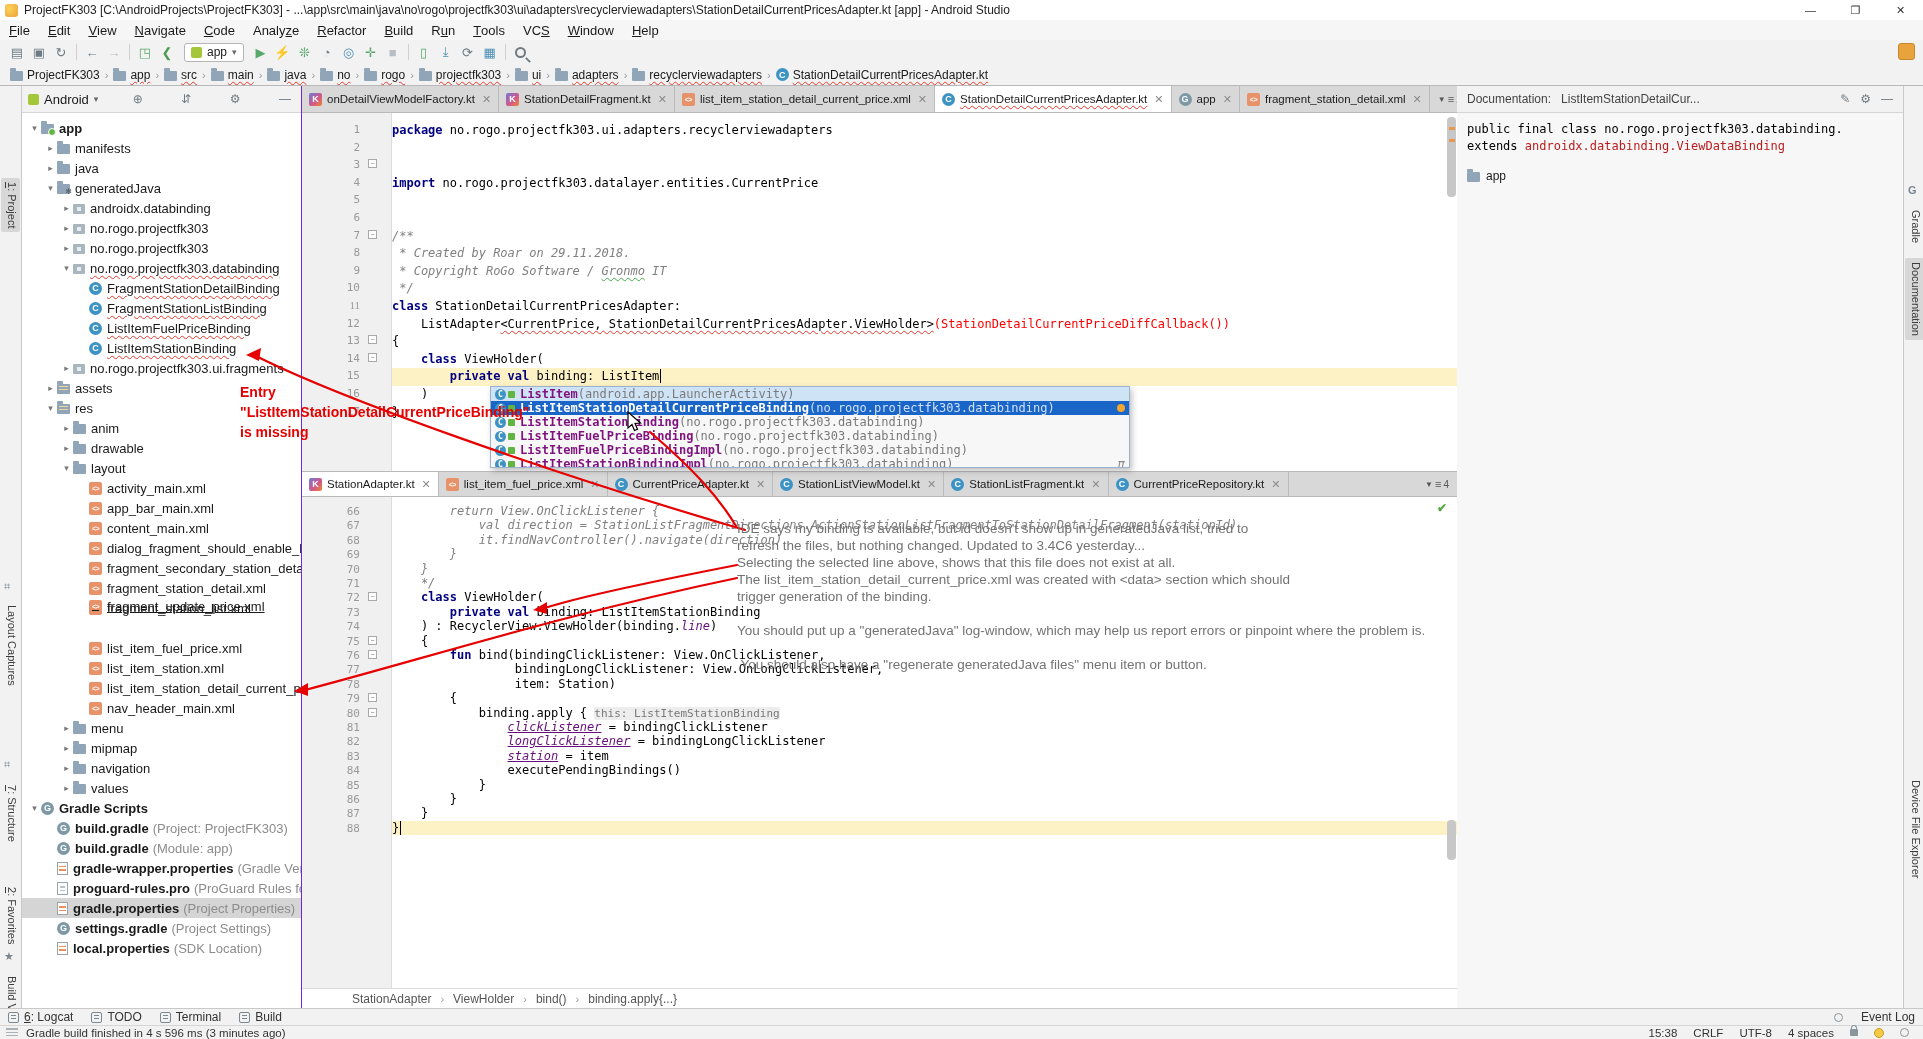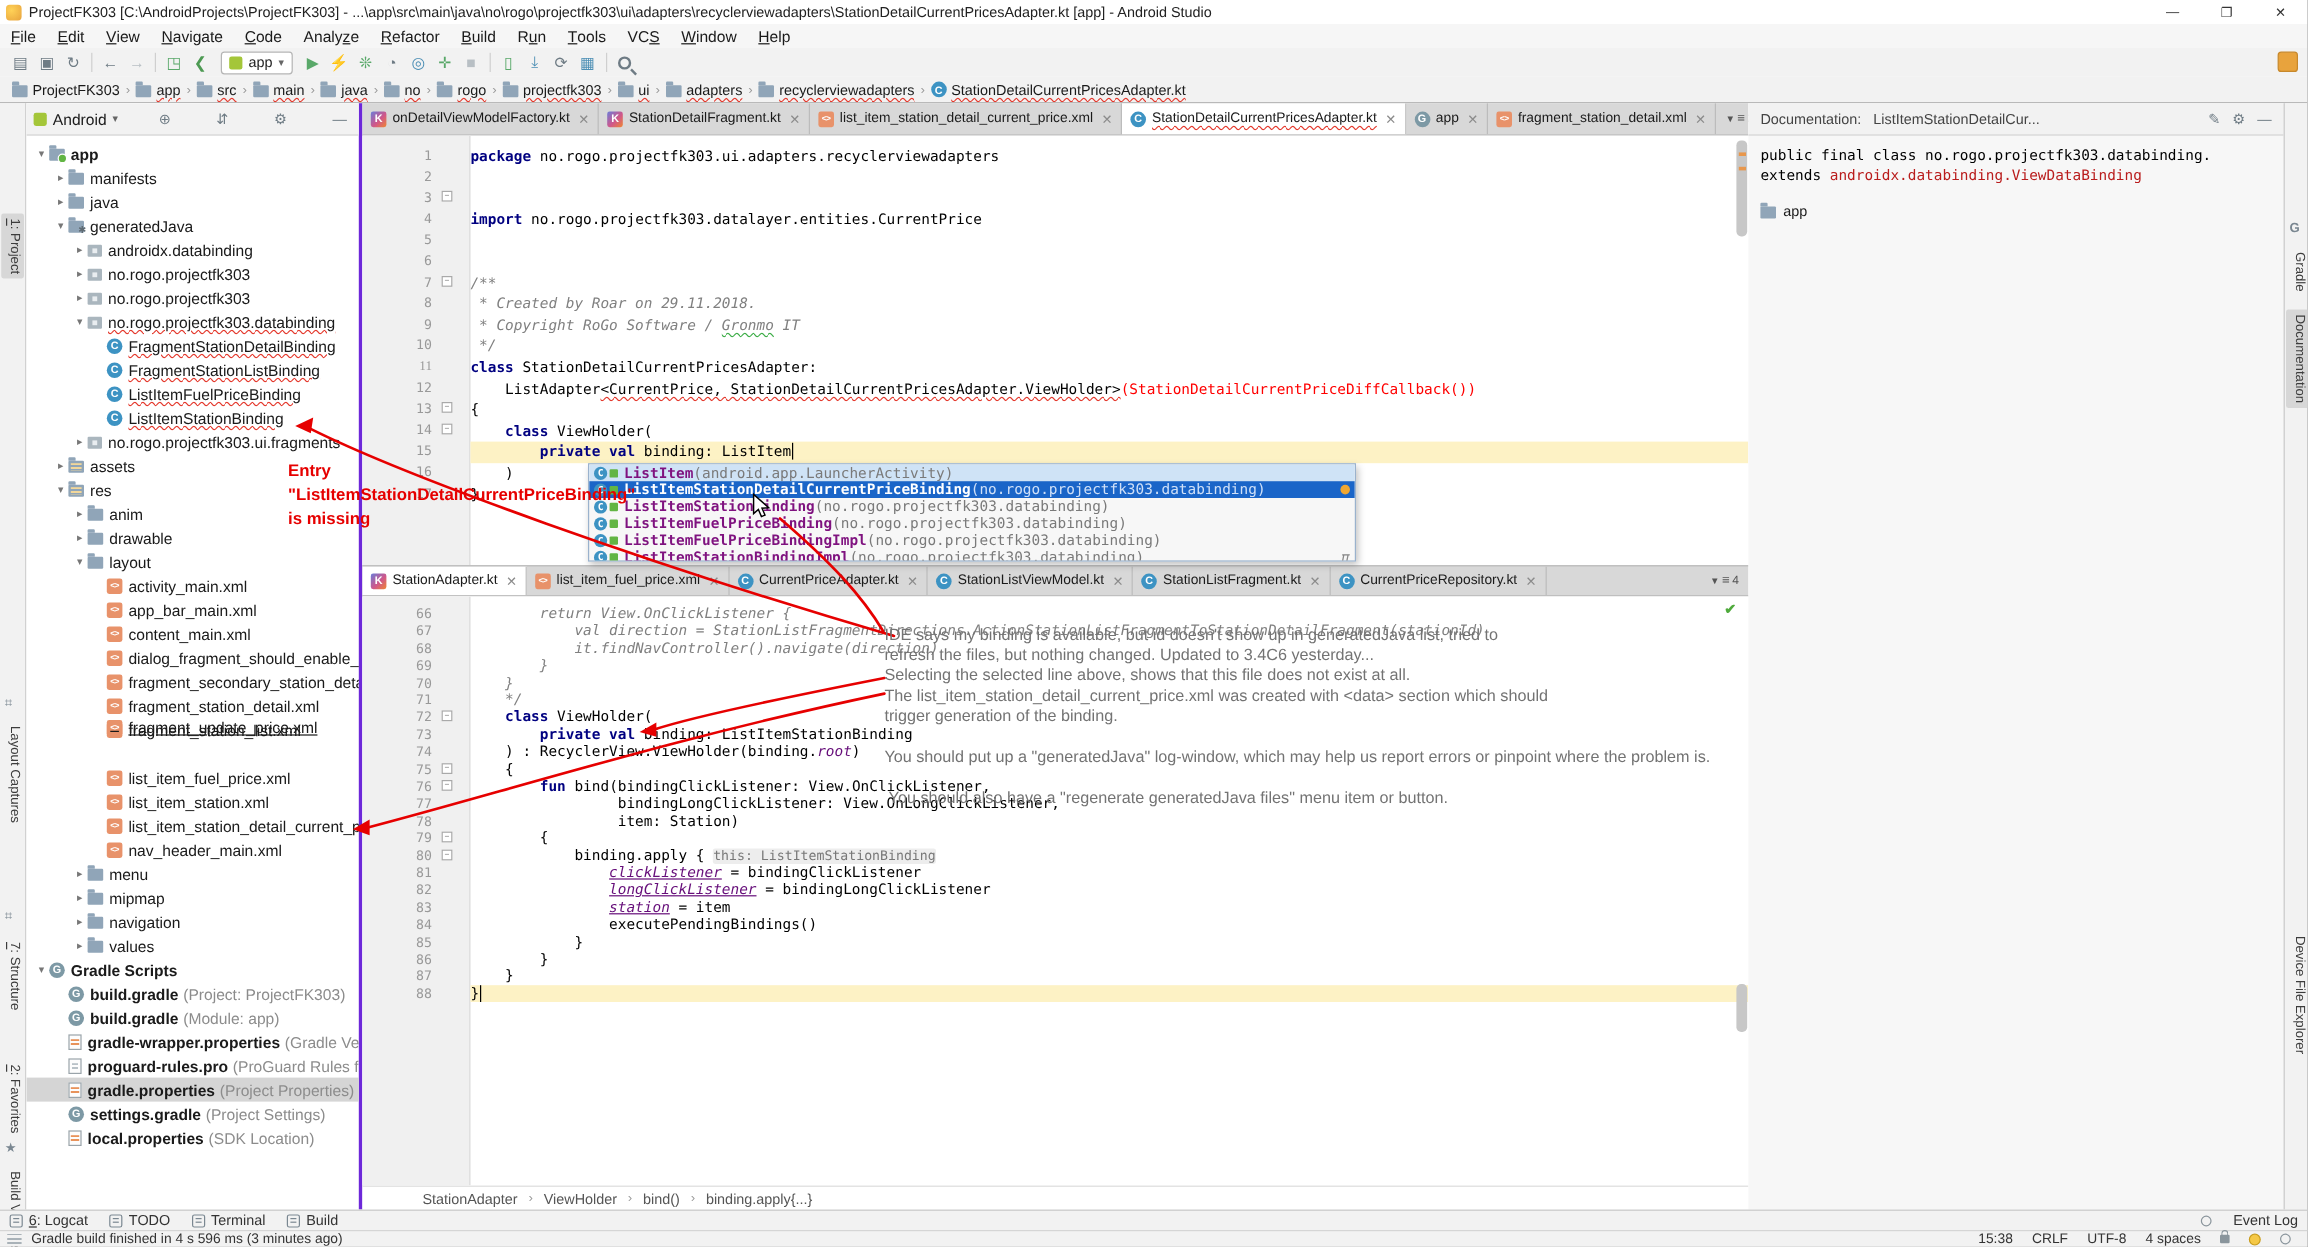--- a/index.html
+++ b/index.html
@@ -57,21 +57,21 @@
 
   
   #left-stripe { left:0; top:86px; width:22px; height:922px; background:#f2f2f2; border-right:1px solid #c9c9c9; }
   #right-stripe { left:1903px; top:86px; width:20px; height:922px; background:#f2f2f2; border-left:1px solid #c9c9c9; }
   .stripe-item { position:absolute; left:1px; width:19px; writing-mode:vertical-rl; font-size:11px; color:#3c3c3c; padding:4px 2px; border-radius:2px; white-space:nowrap; }
   .stripe-item.active { background:#d7d7d7; }
   .stripe-item u { text-decoration:underline; }
   .stripe-ic { position:absolute; left:4px; font-size:11px; color:#7a8791; }
 
   
-  #project-panel { left:22px; top:86px; width:280px; height:922px; background:#fff; border-right:3px solid #6d28d9; overflow:hidden; }
+  #project-panel { left:22px; top:86px; width:280px; height:922px; background:#fff; border-right:1px solid #6d28d9; overflow:hidden; }
   #pp-header { height:27px; background:#f2f2f2; border-bottom:1px solid #d5d5d5; display:flex; align-items:center; padding:0 6px; font-size:13px; color:#1a1a1a; gap:5px; }
   #pp-header .hdr-ic { margin-left:auto; }
   .hdr-ic { color:#6e7b84; font-size:12px; padding:0 4px; margin-left:0; }
   #tree { position:relative; font-size:13px; color:#1a1a1a; }
   .trow { position:absolute; left:0; width:280px; height:20px; display:flex; align-items:center; white-space:nowrap; }
   .trow.selected { background:#d5d5d5; }
   .trow .chev { width:13px; text-align:center; color:#777; font-size:9px; flex:none; }
   .trow .lbl { margin-left:5px; }
   .trow .sfx { color:#8c8c8c; margin-left:4px; }
   .trow.bold .lbl { font-weight:bold; }
@@ -716,21 +716,21 @@
       </div>
     <div class="code-area">
         <div class="cline" style="top: 7px; height: 14.4px; line-height: 14.4px;"><span class="tok-c">        return View.OnClickListener {</span></div>
         <div class="cline" style="top: 21.4px; height: 14.4px; line-height: 14.4px;"><span class="tok-c">            val direction = StationListFragmentDirections.ActionStationListFragmentToStationDetailFragment(stationId)</span></div>
         <div class="cline" style="top: 35.8px; height: 14.4px; line-height: 14.4px;"><span class="tok-c">            it.findNavController().navigate(direction)</span></div>
         <div class="cline" style="top: 50.2px; height: 14.4px; line-height: 14.4px;"><span class="tok-c">        }</span></div>
         <div class="cline" style="top: 64.6px; height: 14.4px; line-height: 14.4px;"><span class="tok-c">    }</span></div>
         <div class="cline" style="top: 79px; height: 14.4px; line-height: 14.4px;"><span class="tok-c">    */</span></div>
         <div class="cline" style="top: 93.4px; height: 14.4px; line-height: 14.4px;"><span>    </span><span class="tok-k">class</span><span> ViewHolder(</span></div>
         <div class="cline" style="top: 107.8px; height: 14.4px; line-height: 14.4px;"><span>        </span><span class="tok-k">private val</span><span> binding: ListItemStationBinding</span></div>
-        <div class="cline" style="top: 122.2px; height: 14.4px; line-height: 14.4px;"><span>    ) : RecyclerView.ViewHolder(binding.</span><span class="tok-i">root</span><span>)</span></div>
+        <div class="cline" style="top: 122.2px; height: 14.4px; line-height: 14.4px;"><span>    ) : RecyclerView.ViewHolder(binding.</span><span class="tok-i">line</span><span>)</span></div>
         <div class="cline" style="top: 136.6px; height: 14.4px; line-height: 14.4px;"><span>    {</span></div>
         <div class="cline" style="top: 151px; height: 14.4px; line-height: 14.4px;"><span>        </span><span class="tok-k">fun</span><span> bind(bindingClickListener: View.OnClickListener,</span></div>
         <div class="cline" style="top: 165.4px; height: 14.4px; line-height: 14.4px;"><span>                 bindingLongClickListener: View.OnLongClickListener,</span></div>
         <div class="cline" style="top: 179.8px; height: 14.4px; line-height: 14.4px;"><span>                 item: Station)</span></div>
         <div class="cline" style="top: 194.2px; height: 14.4px; line-height: 14.4px;"><span>        {</span></div>
         <div class="cline" style="top: 208.6px; height: 14.4px; line-height: 14.4px;"><span>            binding.apply { </span><span class="tok-h">this: ListItemStationBinding</span></div>
         <div class="cline" style="top: 223px; height: 14.4px; line-height: 14.4px;"><span>                </span><span class="tok-f">clickListener</span><span> = bindingClickListener</span></div>
         <div class="cline" style="top: 237.4px; height: 14.4px; line-height: 14.4px;"><span>                </span><span class="tok-f">longClickListener</span><span> = bindingLongClickListener</span></div>
         <div class="cline" style="top: 251.8px; height: 14.4px; line-height: 14.4px;"><span>                </span><span class="tok-f">station</span><span> = item</span></div>
         <div class="cline" style="top: 266.2px; height: 14.4px; line-height: 14.4px;"><span>                executePendingBindings()</span></div>

